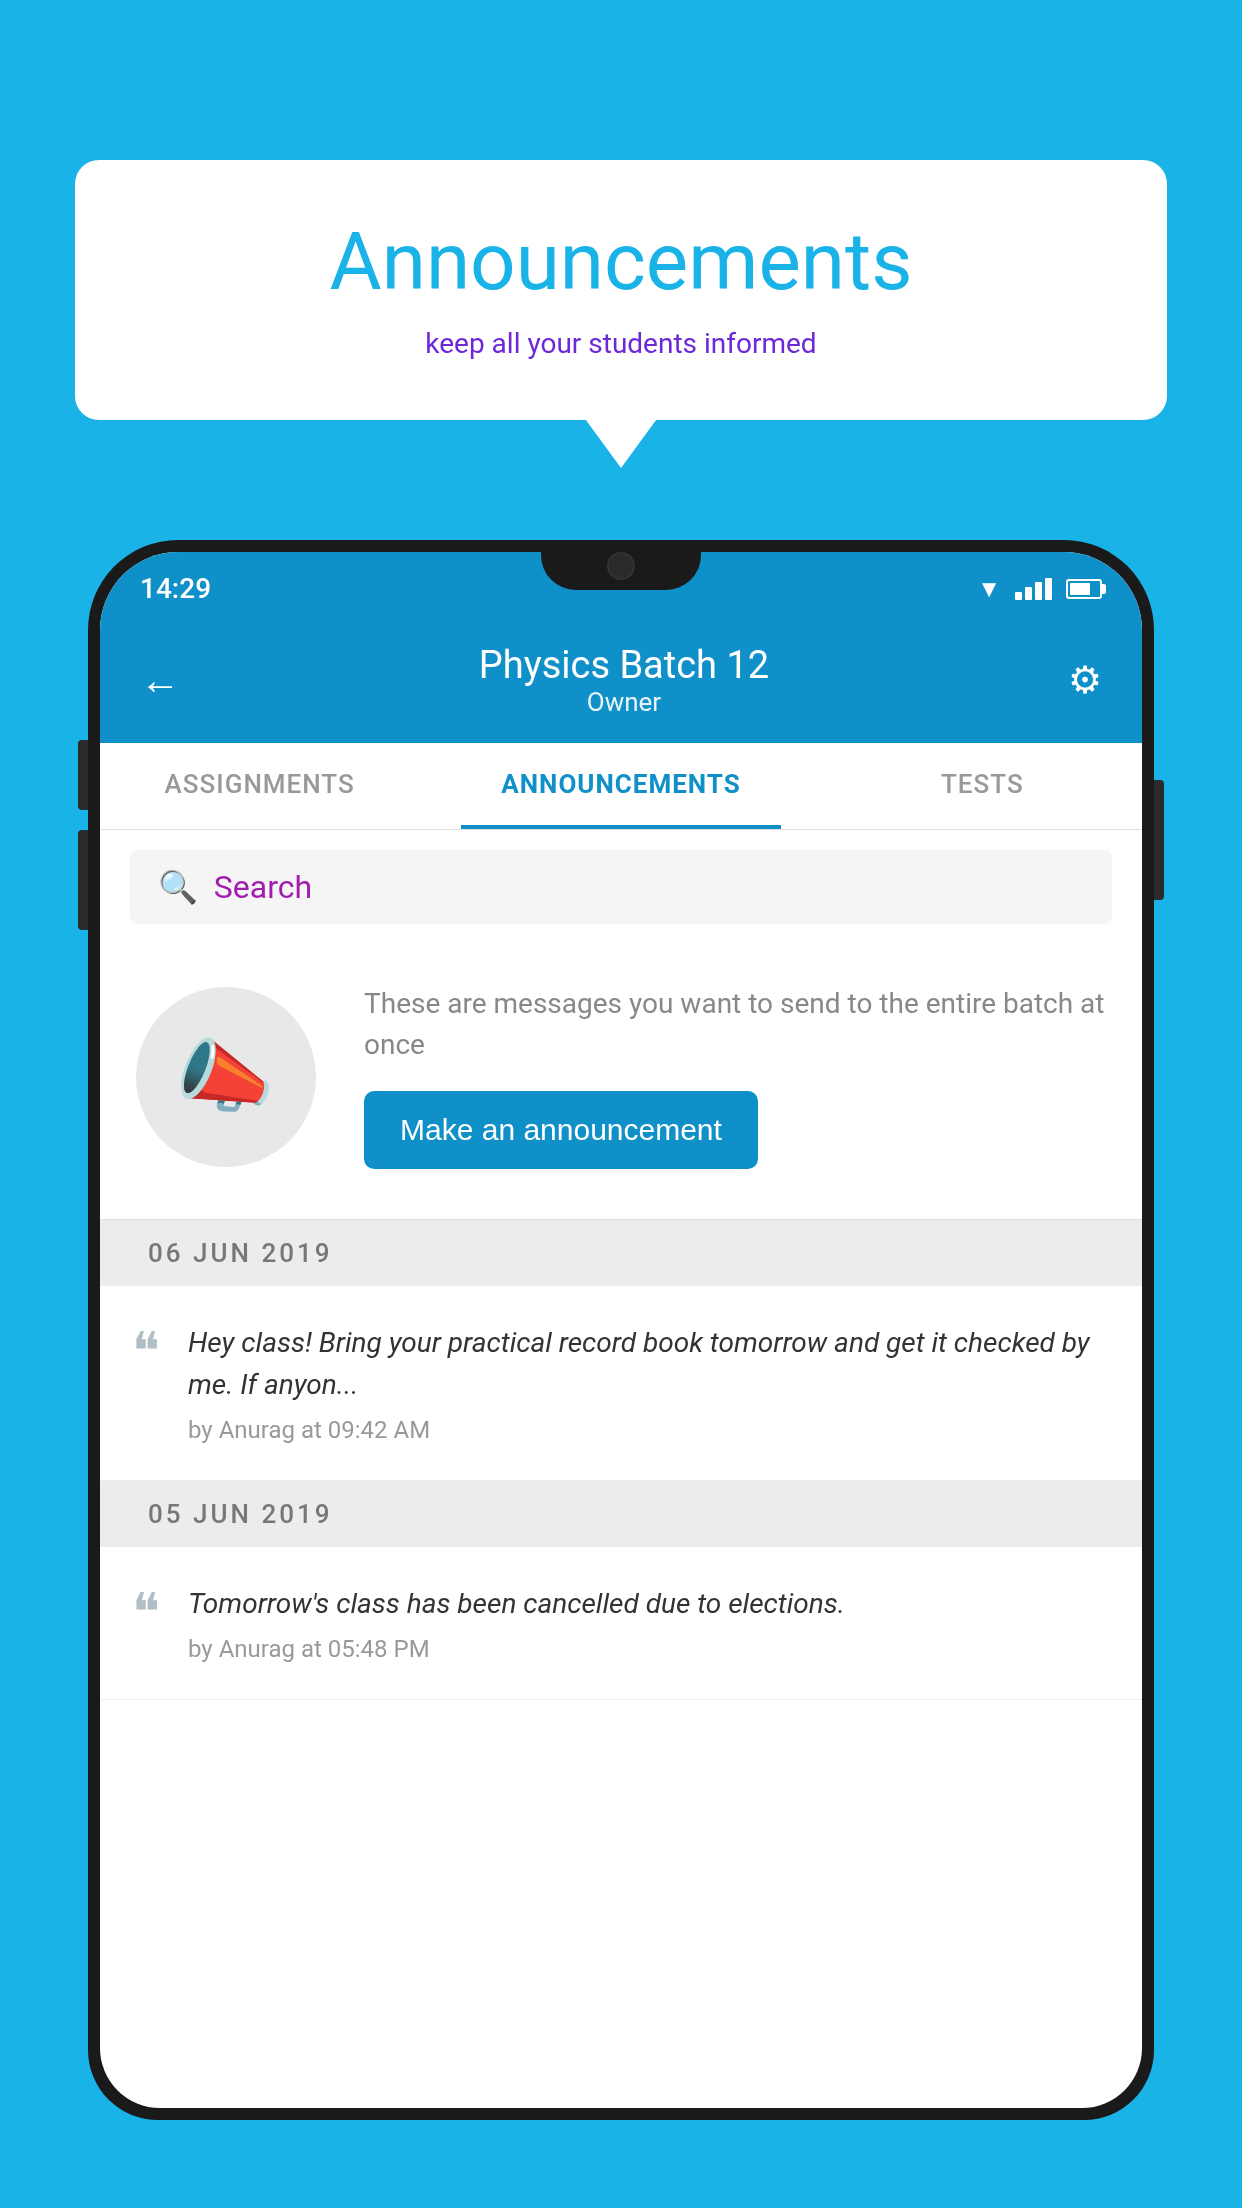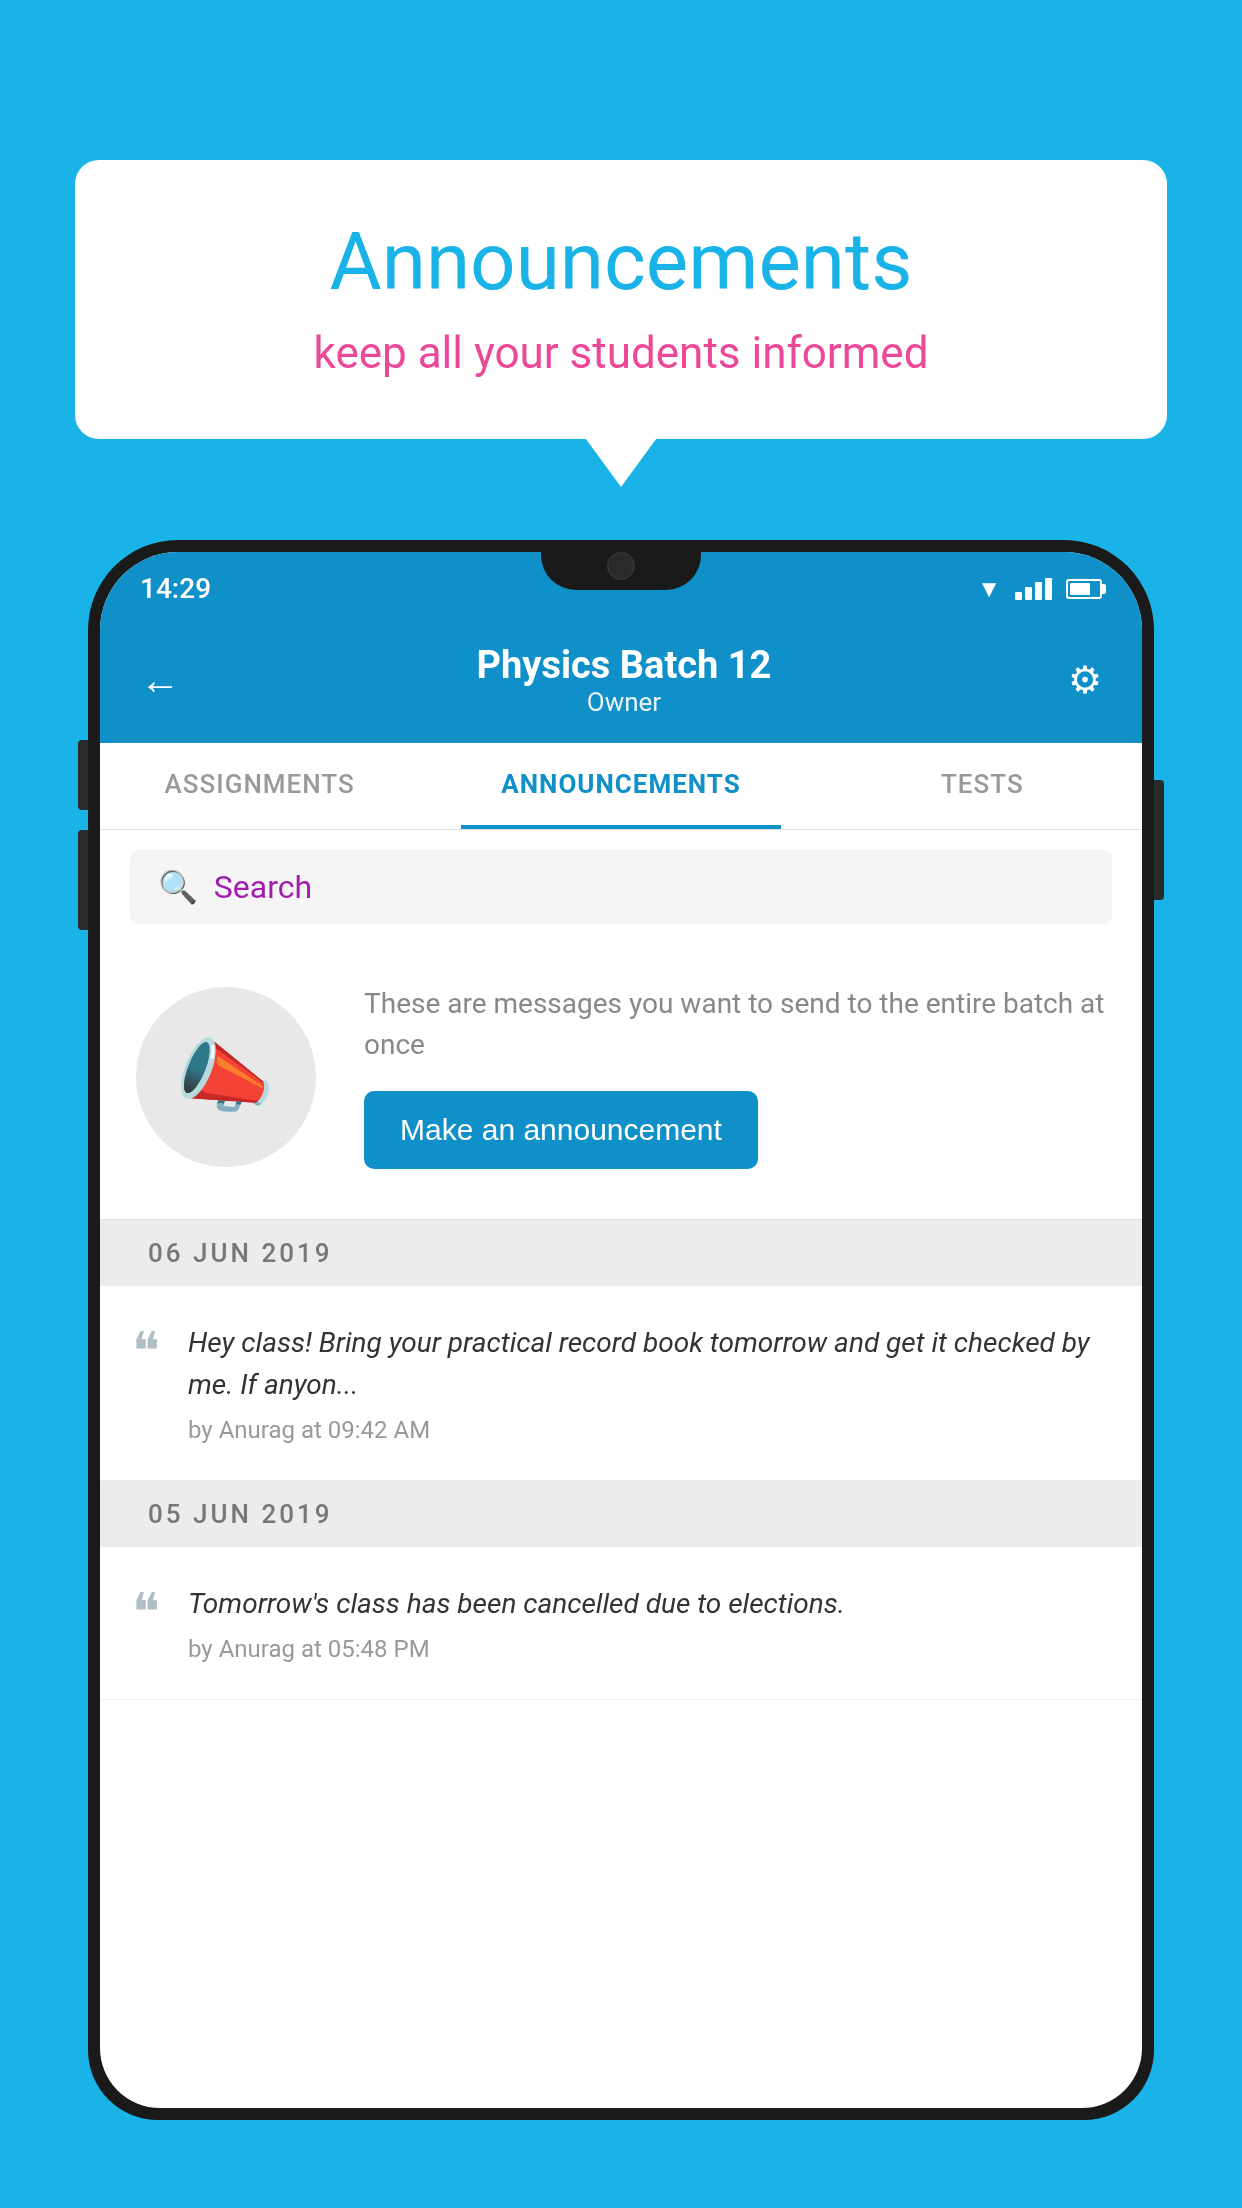--- a/index.html
+++ b/index.html
@@ -43,22 +43,22 @@
     }
 
     .bubble-title {
       font-size: 80px;
       color: #1ab3e8;
       font-weight: 400;
       margin-bottom: 18px;
     }
 
     .bubble-subtitle {
-      font-size: 44px;
-      color: #ec4899;
+      font-size: 28px;
+      color: #6d28d9;
       font-weight: 400;
     }
 
     
     .phone-mockup {
       position: absolute;
       top: 540px;
       left: 88px;
       right: 88px;
       bottom: 0;
@@ -216,21 +216,21 @@
       cursor: pointer;
     }
 
     .header-title-block {
       text-align: center;
     }
 
     .header-title {
       color: white;
       font-size: 38px;
-      font-weight: 700;
+      font-weight: 400;
     }
 
     .header-subtitle {
       color: rgba(255,255,255,0.9);
       font-size: 26px;
     }
 
     .settings-icon {
       color: white;
       font-size: 38px;

